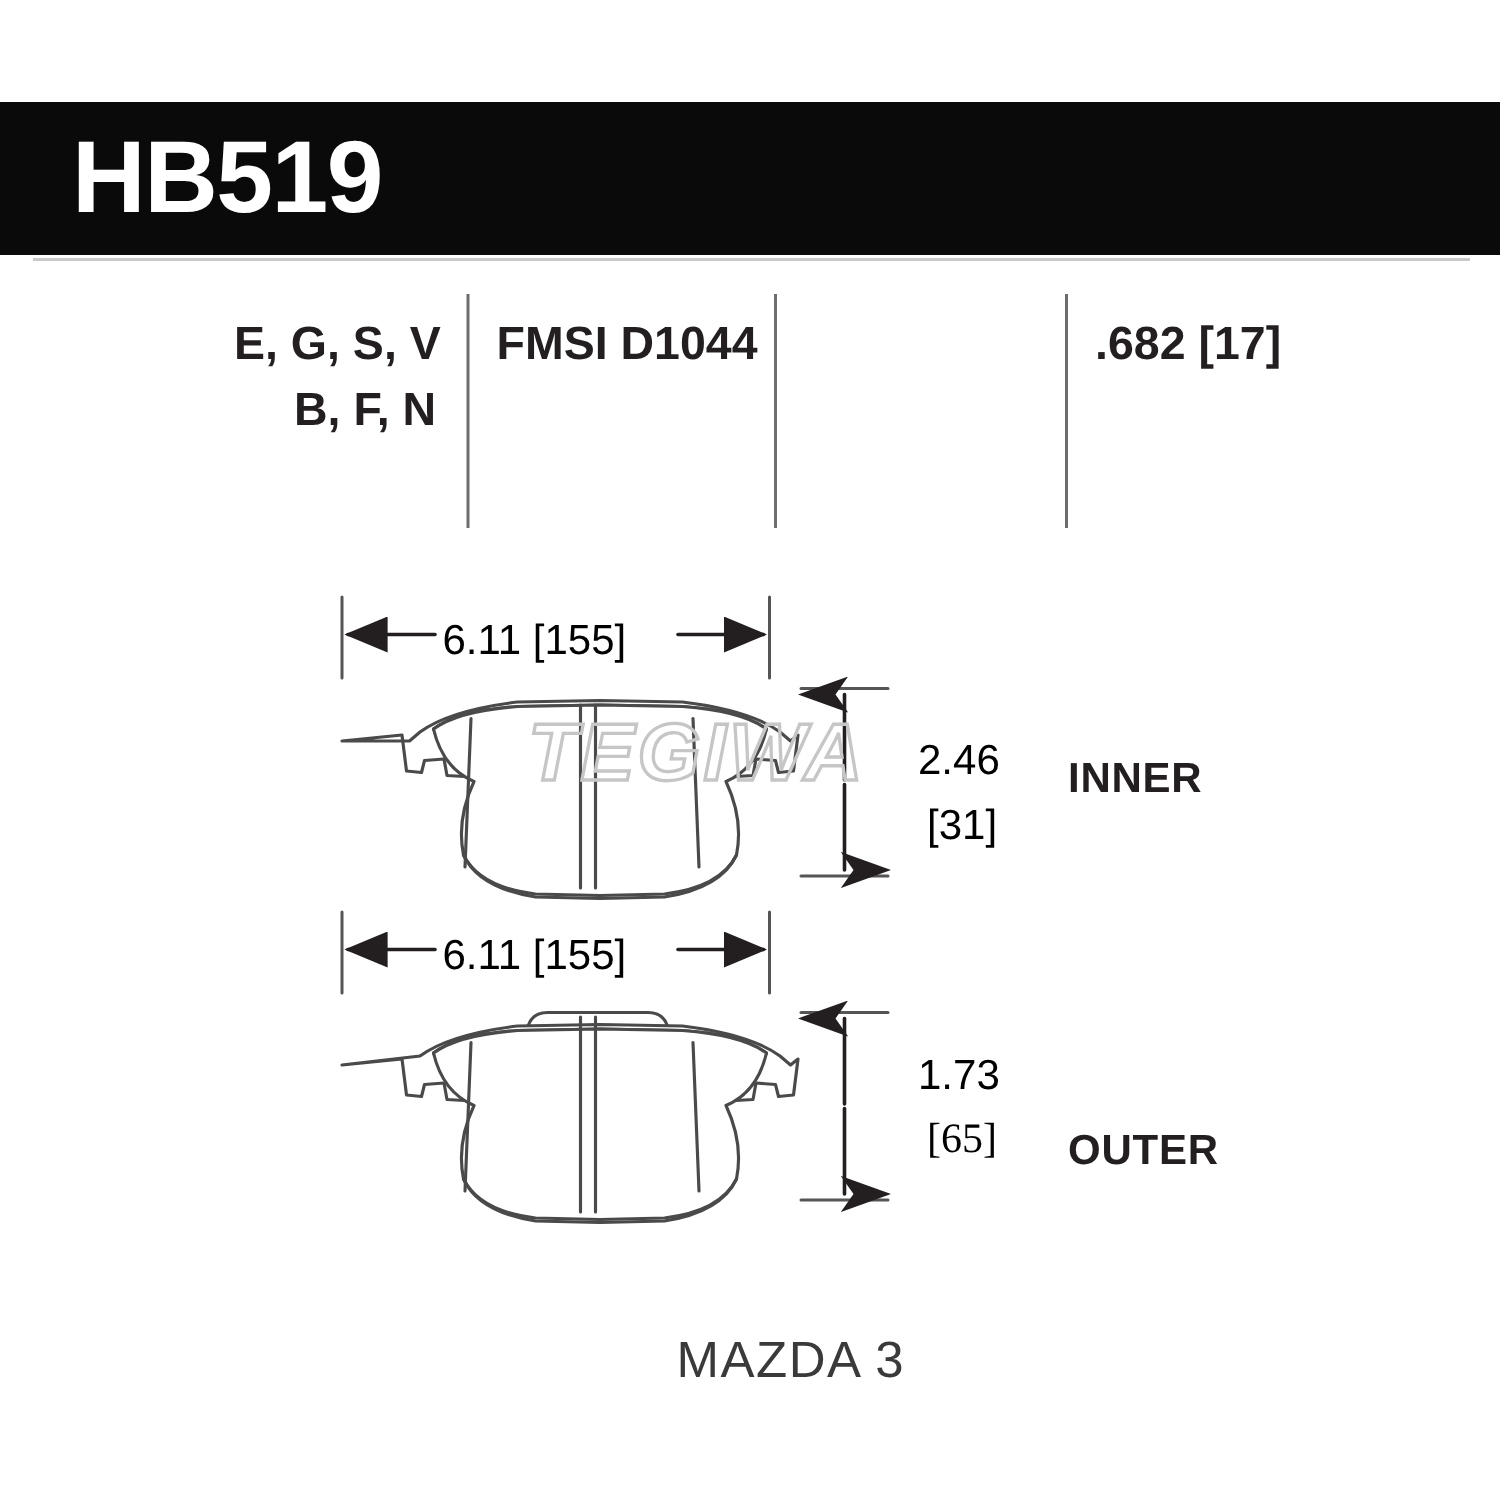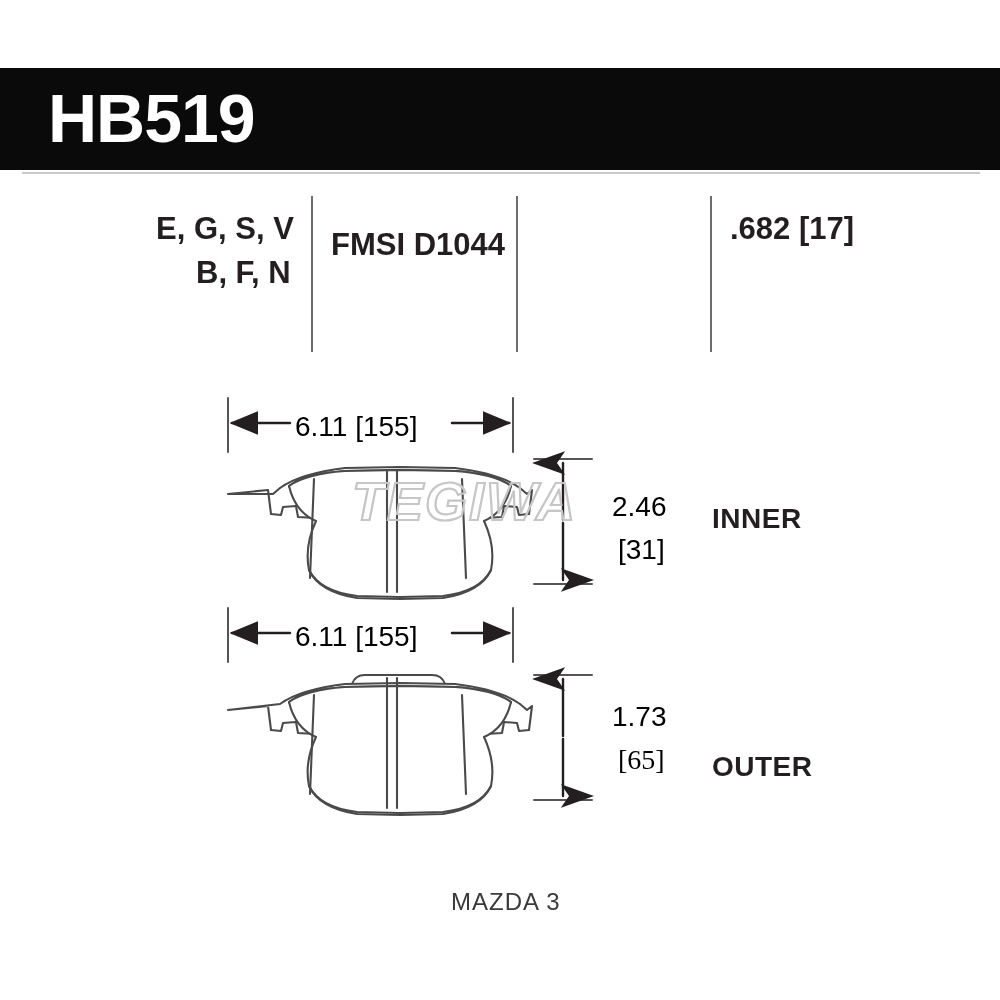--- a/index.html
+++ b/index.html
@@ -89,21 +89,21 @@
   .side-label {
     position: absolute;
     font-size: 28px;
     font-weight: bold;
     color: #231f20;
     letter-spacing: 0.5px;
     white-space: pre;
   }
   .vehicle-label {
     position: absolute;
-    font-size: 24px;
+    font-size: 34px;
     color: #3a3a3a;
     letter-spacing: 1px;
     white-space: pre;
   }
 
   
   .watermark {
     position: absolute;
     left: 352px;
     top: 474px;
@@ -130,21 +130,21 @@
   <div class="banner"></div>
   <div class="banner-title">HB519</div>
   <div class="banner-rule"></div>
 
   <div class="divider" style="left:311px; top:196px; height:156px;"></div>
   <div class="divider" style="left:516px; top:196px; height:156px;"></div>
   <div class="divider" style="left:710px; top:196px; height:156px;"></div>
 
   <div class="spec-text" style="left:156px; top:208px;">E, G, S, V</div>
   <div class="spec-text" style="left:156px; top:252px;margin-left:40px;">B, F, N</div>
-  <div class="spec-text" style="left:331px; top:208px;margin-top:16px;">FMSI D1044</div>
+  <div class="spec-text" style="left:331px; top:208px;">FMSI D1044</div>
   <div class="spec-text" style="left:730px; top:208px;">.682 [17]</div>
 
   <svg class="draw" viewBox="0 0 1000 1000">
     <defs>
 
       <marker id="arrL" viewBox="0 0 12 10" refX="11" refY="5" markerWidth="12" markerHeight="10" orient="auto-start-reverse">
         <path d="M 12 0 L 0 5 L 12 10 z" fill="#231f20"></path>
       </marker>
       <marker id="arrR" viewBox="0 0 12 10" refX="11" refY="5" markerWidth="12" markerHeight="10" orient="auto">
         <path d="M 0 0 L 12 5 L 0 10 z" fill="#231f20"></path>

